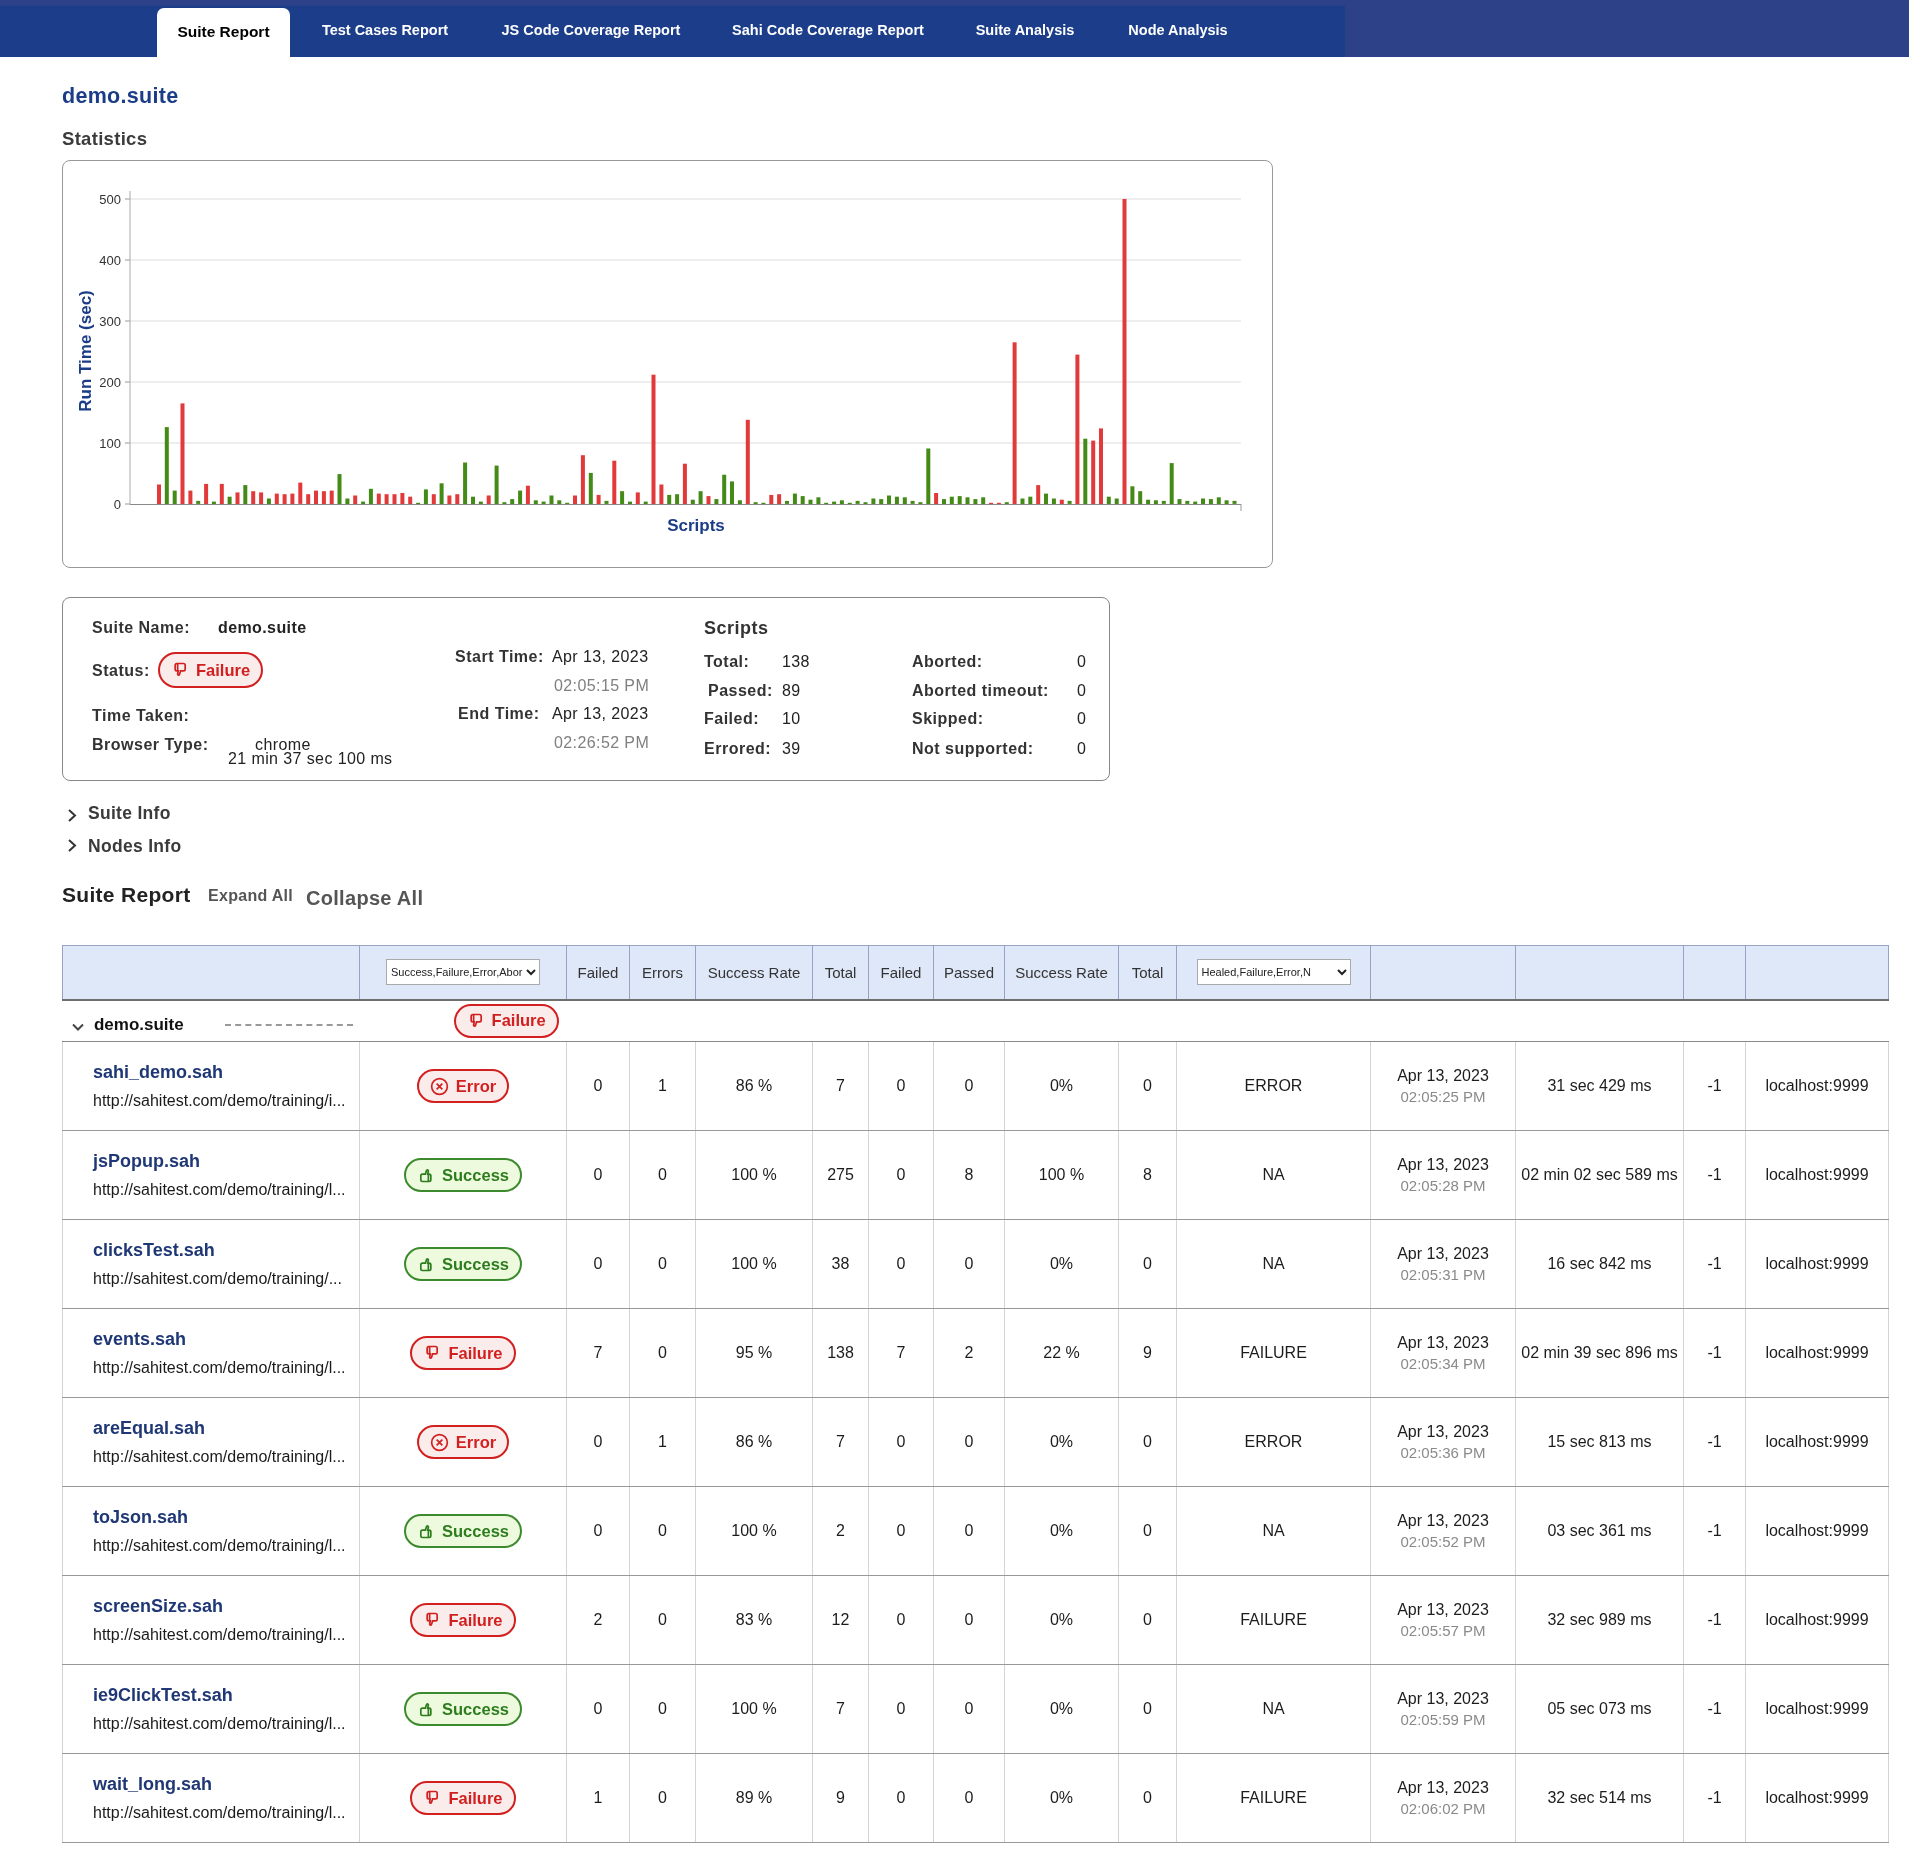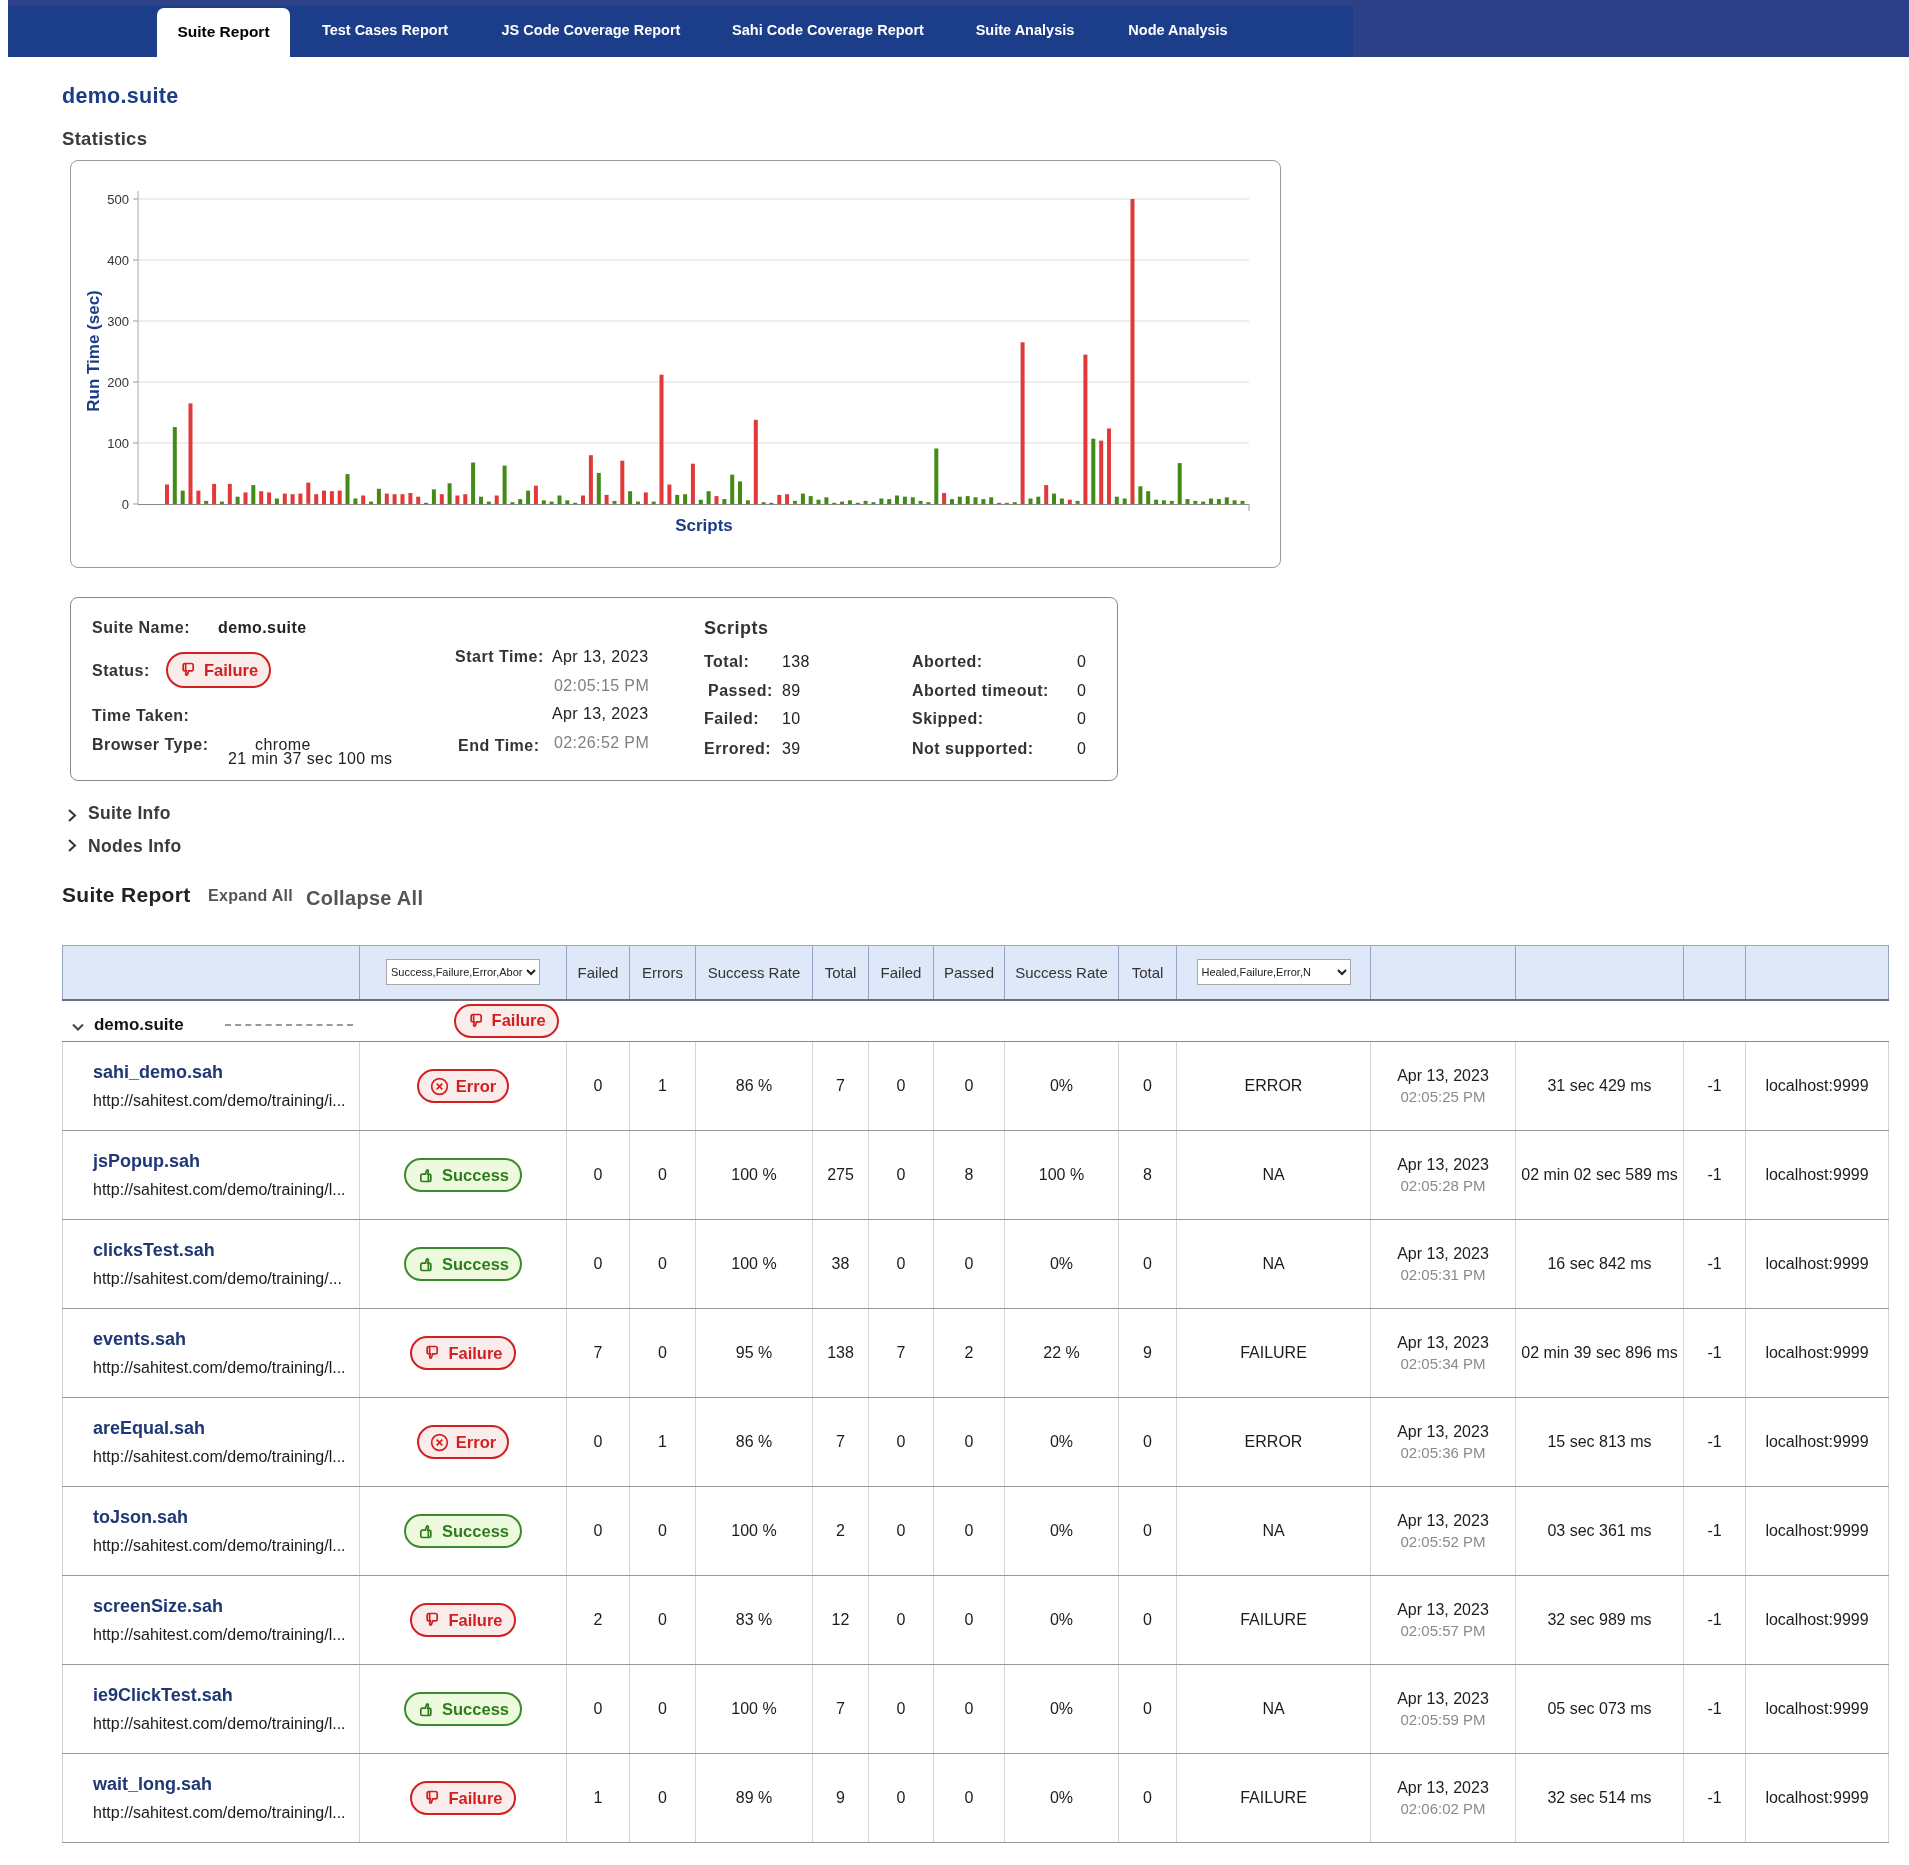--- a/index.html
+++ b/index.html
@@ -1,18 +1,18 @@
 <!DOCTYPE html>
 <html><head><meta charset="utf-8">
 <style>
 * { margin:0; padding:0; box-sizing:border-box; }
 html,body { width:1909px; height:1865px; overflow:hidden; background:#fff;
   font-family:"Liberation Sans", sans-serif; }
 #page { position:relative; width:1731px; height:1865px;padding-left:13px; }
-.abs { position:absolute;margin-left:8px; }
+.abs { position:absolute; }
 
 #nav1 { left:0; top:0; width:1909px; height:57px; background:#2c4187; }
 #nav2 { left:0; top:6px; width:1345px; height:51px; background:#1c3e8a; }
 .tab { position:absolute; top:6px; height:51px; line-height:49px; color:#fff;
   font-weight:bold; font-size:14.5px; white-space:nowrap; transform:translateX(-50%); }
 #tabact { position:absolute; left:157px; top:8px; width:133px; height:49px;
   background:#fff; border-radius:7px 7px 0 0; text-align:center; line-height:47px;
   color:#000; font-weight:bold; font-size:15.5px; }
 
 h1.suite { position:absolute; left:62px; top:84px; font-size:21.5px; color:#1b3c87; letter-spacing:0.3px; }
@@ -243,21 +243,21 @@
         <span>Failure</span>
       </span></div>
   <div class="lab" style="left:92px;top:707px;">Time Taken:</div>
   <div class="val" style="left:228px;top:707px;margin-top:43px;">21 min 37 sec 100 ms</div>
   <div class="lab" style="left:92px;top:736px;">Browser Type:</div>
   <div class="val" style="left:255px;top:736px;">chrome</div>
 
   <div class="lab" style="left:455px;top:648px;">Start Time:</div>
   <div class="val" style="left:552px;top:648px;">Apr 13, 2023</div>
   <div class="val gray" style="left:554px;top:677px;">02:05:15 PM</div>
-  <div class="lab" style="left:458px;top:705px;margin-top:32px;">End Time:</div>
+  <div class="lab" style="left:458px;top:705px;">End Time:</div>
   <div class="val" style="left:552px;top:705px;">Apr 13, 2023</div>
   <div class="val gray" style="left:554px;top:734px;">02:26:52 PM</div>
 
   <div class="lab" style="left:704px;top:618px;font-size:18px;">Scripts</div>
   <div class="lab" style="left:704px;top:653px;">Total:</div>
     <div class="val" style="left:782px;top:653px;">138</div>
   <div class="lab" style="left:708px;top:682px;">Passed:</div>
     <div class="val" style="left:782px;top:682px;">89</div>
   <div class="lab" style="left:704px;top:710px;">Failed:</div>
     <div class="val" style="left:782px;top:710px;">10</div>

